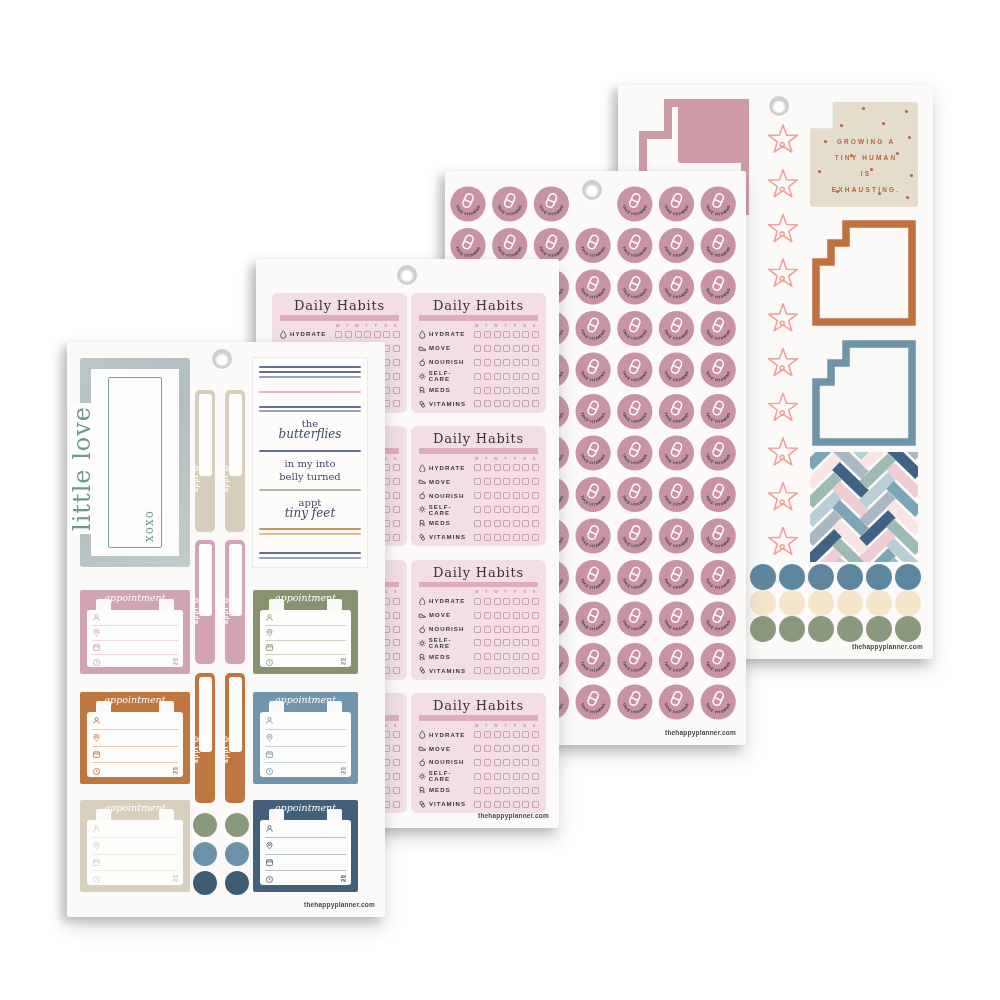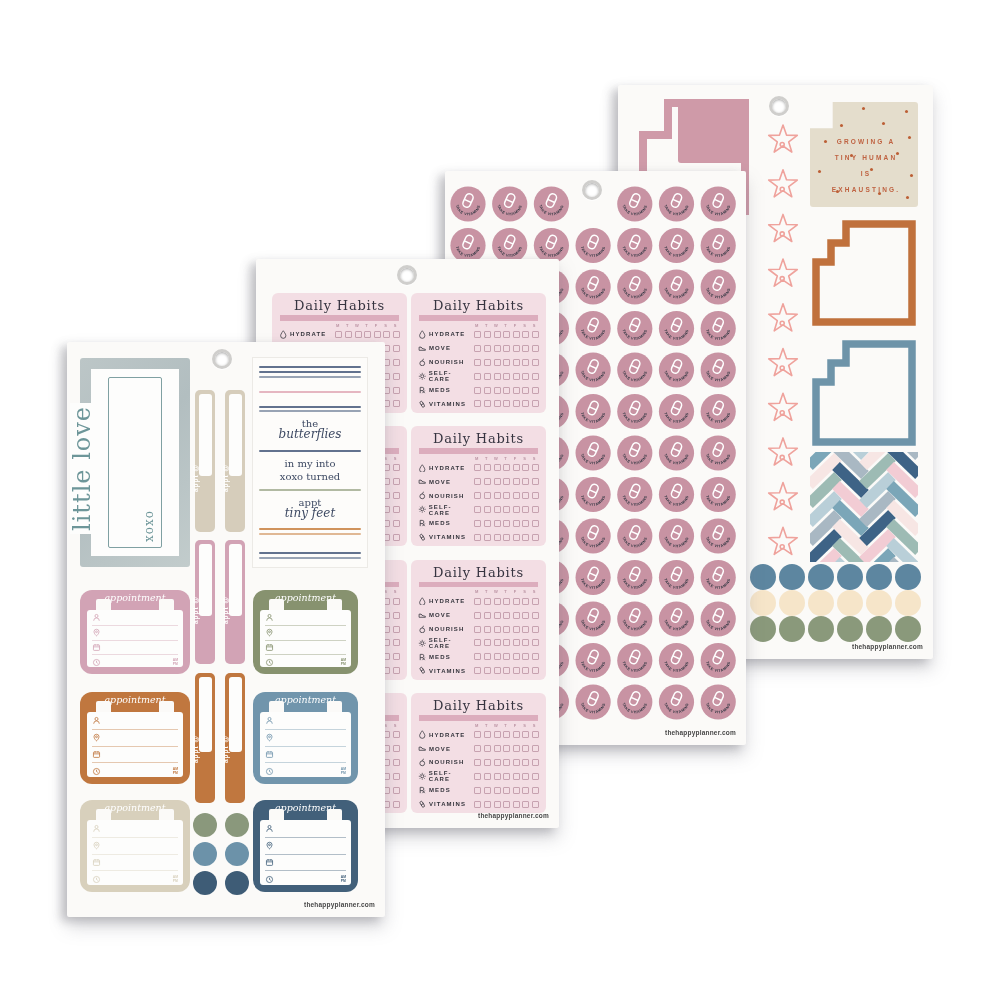--- a/index.html
+++ b/index.html
@@ -24,21 +24,21 @@
               color:#6d9699;background:#fdfdfc;padding:0 2px;}
   .tab{position:absolute;width:20px;border-radius:5px;}
   .tab .win{position:absolute;left:3.5px;right:3.5px;top:4px;height:58%;background:#fdfdfc;border-radius:3px;}
   .tab .vtext{font-size:6.5px;font-weight:bold;color:#ffffff;letter-spacing:1px;}
   .quote-sticker{position:absolute;left:186px;top:16px;width:114px;height:209px;background:#fdfcfa;
                  box-shadow:0 0 0 1px #eceae6;}
   .ql{position:absolute;left:6px;right:6px;height:2.4px;border-radius:2px;opacity:.85;}
   .qt{position:absolute;left:0;right:0;text-align:center;color:#3e4a63;font-family:"DejaVu Serif",serif;}
   .qt.small{font-size:10px;}
   .qt.script{font-family:"DejaVu Serif",serif;font-style:italic;font-size:12px;}
-  .appt{position:absolute;border-radius:12px;text-decoration:underline;}
+  .appt{position:absolute;border-radius:2px;text-decoration:underline;}
   .appt .inner{position:absolute;left:7px;right:7px;top:20px;bottom:7px;background:#fdfdfc;border-radius:3px;
                padding:1px 5px 0 5px;box-sizing:border-box;}
   .appt .script{position:absolute;top:2px;left:0;right:0;text-align:center;color:#fff;
                 font-family:"DejaVu Serif",serif;font-style:italic;font-size:9.5px;}
   .appt .notch{position:absolute;top:9px;width:15px;height:12px;background:#fbfaf8;border-radius:2px 2px 0 0;}
   .arow{display:flex;align-items:center;position:relative;}
   .arow svg{width:9px;height:9px;stroke-width:.9;fill:none;}
   .ampm{margin-left:auto;font-size:3.4px;font-weight:bold;line-height:1.25;text-align:center;}
   .dot{position:absolute;border-radius:50%;}
 
@@ -1346,21 +1346,21 @@
     <div class="ql" style="top:8px;background:#46597a;"></div>
     <div class="ql" style="top:13px;background:#46597a;"></div>
     <div class="ql" style="top:18px;background:#46597a;opacity:.55;"></div>
     <div class="ql" style="top:33px;background:#e0a9b6;"></div>
     <div class="ql" style="top:48px;background:#46597a;"></div>
     <div class="ql" style="top:52px;background:#46597a;opacity:.55;"></div>
     <div class="qt small" style="top:60px;">the</div>
     <div class="qt script" style="top:69px;">butterflies</div>
     <div class="ql" style="top:92px;background:#46597a;"></div>
     <div class="qt small" style="top:100px;">in my into</div>
-    <div class="qt small" style="top:113px;">xoxo turned</div>
+    <div class="qt small" style="top:113px;">belly turned</div>
     <div class="ql" style="top:131px;background:#a3ad92;"></div>
     <div class="qt small" style="top:139px;">appt</div>
     <div class="qt script" style="top:148px;">tiny feet</div>
     <div class="ql" style="top:170px;background:#c8803f;"></div>
     <div class="ql" style="top:175px;background:#c8803f;opacity:.55;"></div>
     <div class="ql" style="top:194px;background:#46597a;"></div>
     <div class="ql" style="top:199px;background:#46597a;opacity:.55;"></div>
   </div>
 
   <div id="s1-appts">

